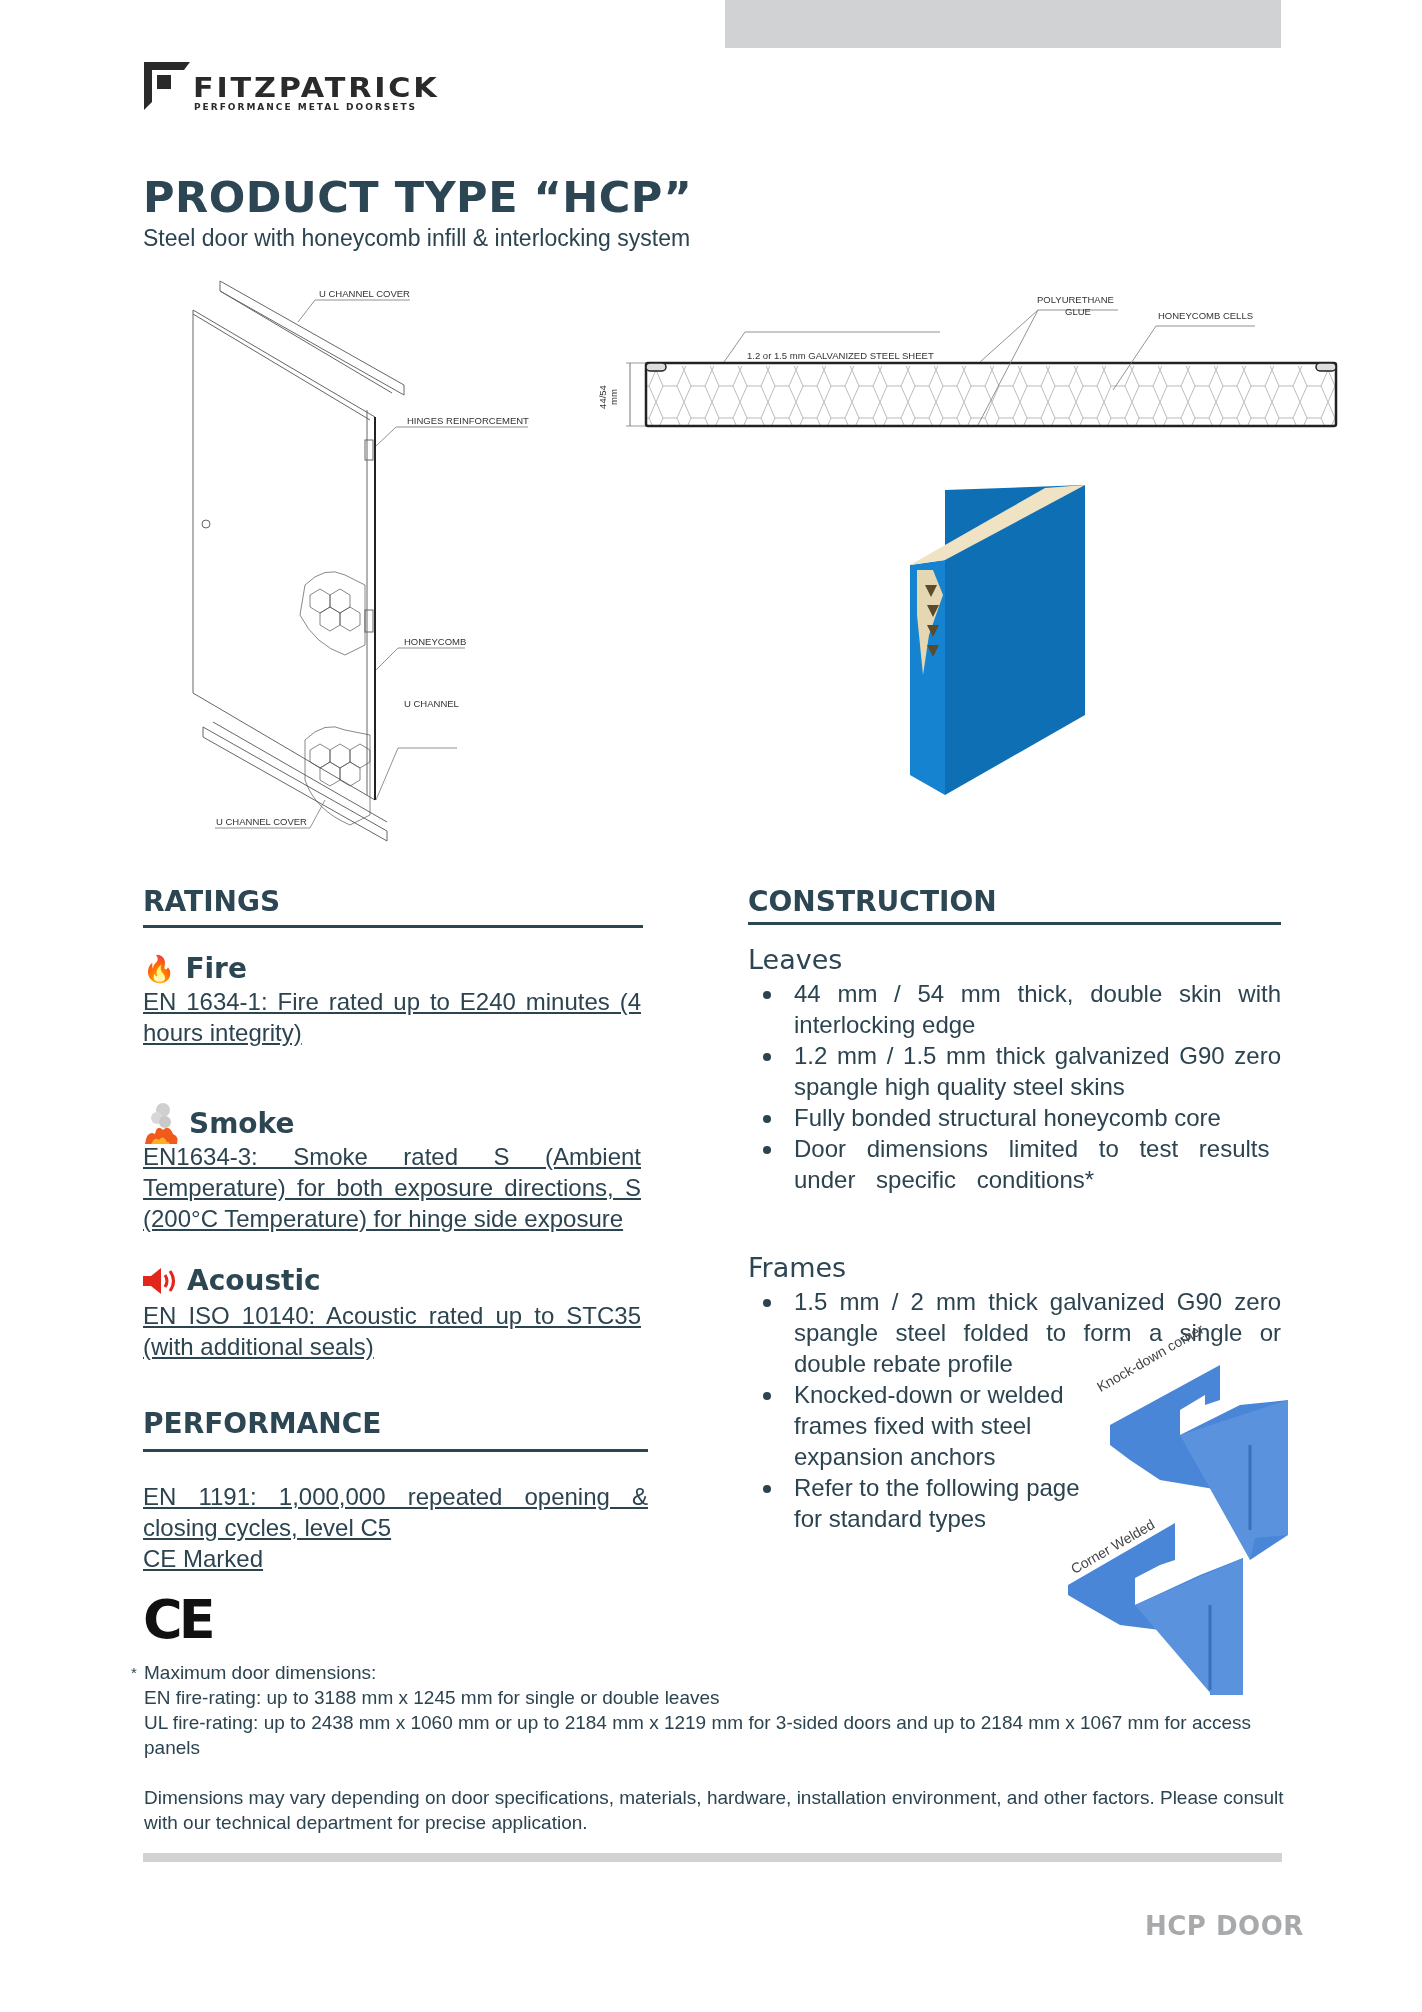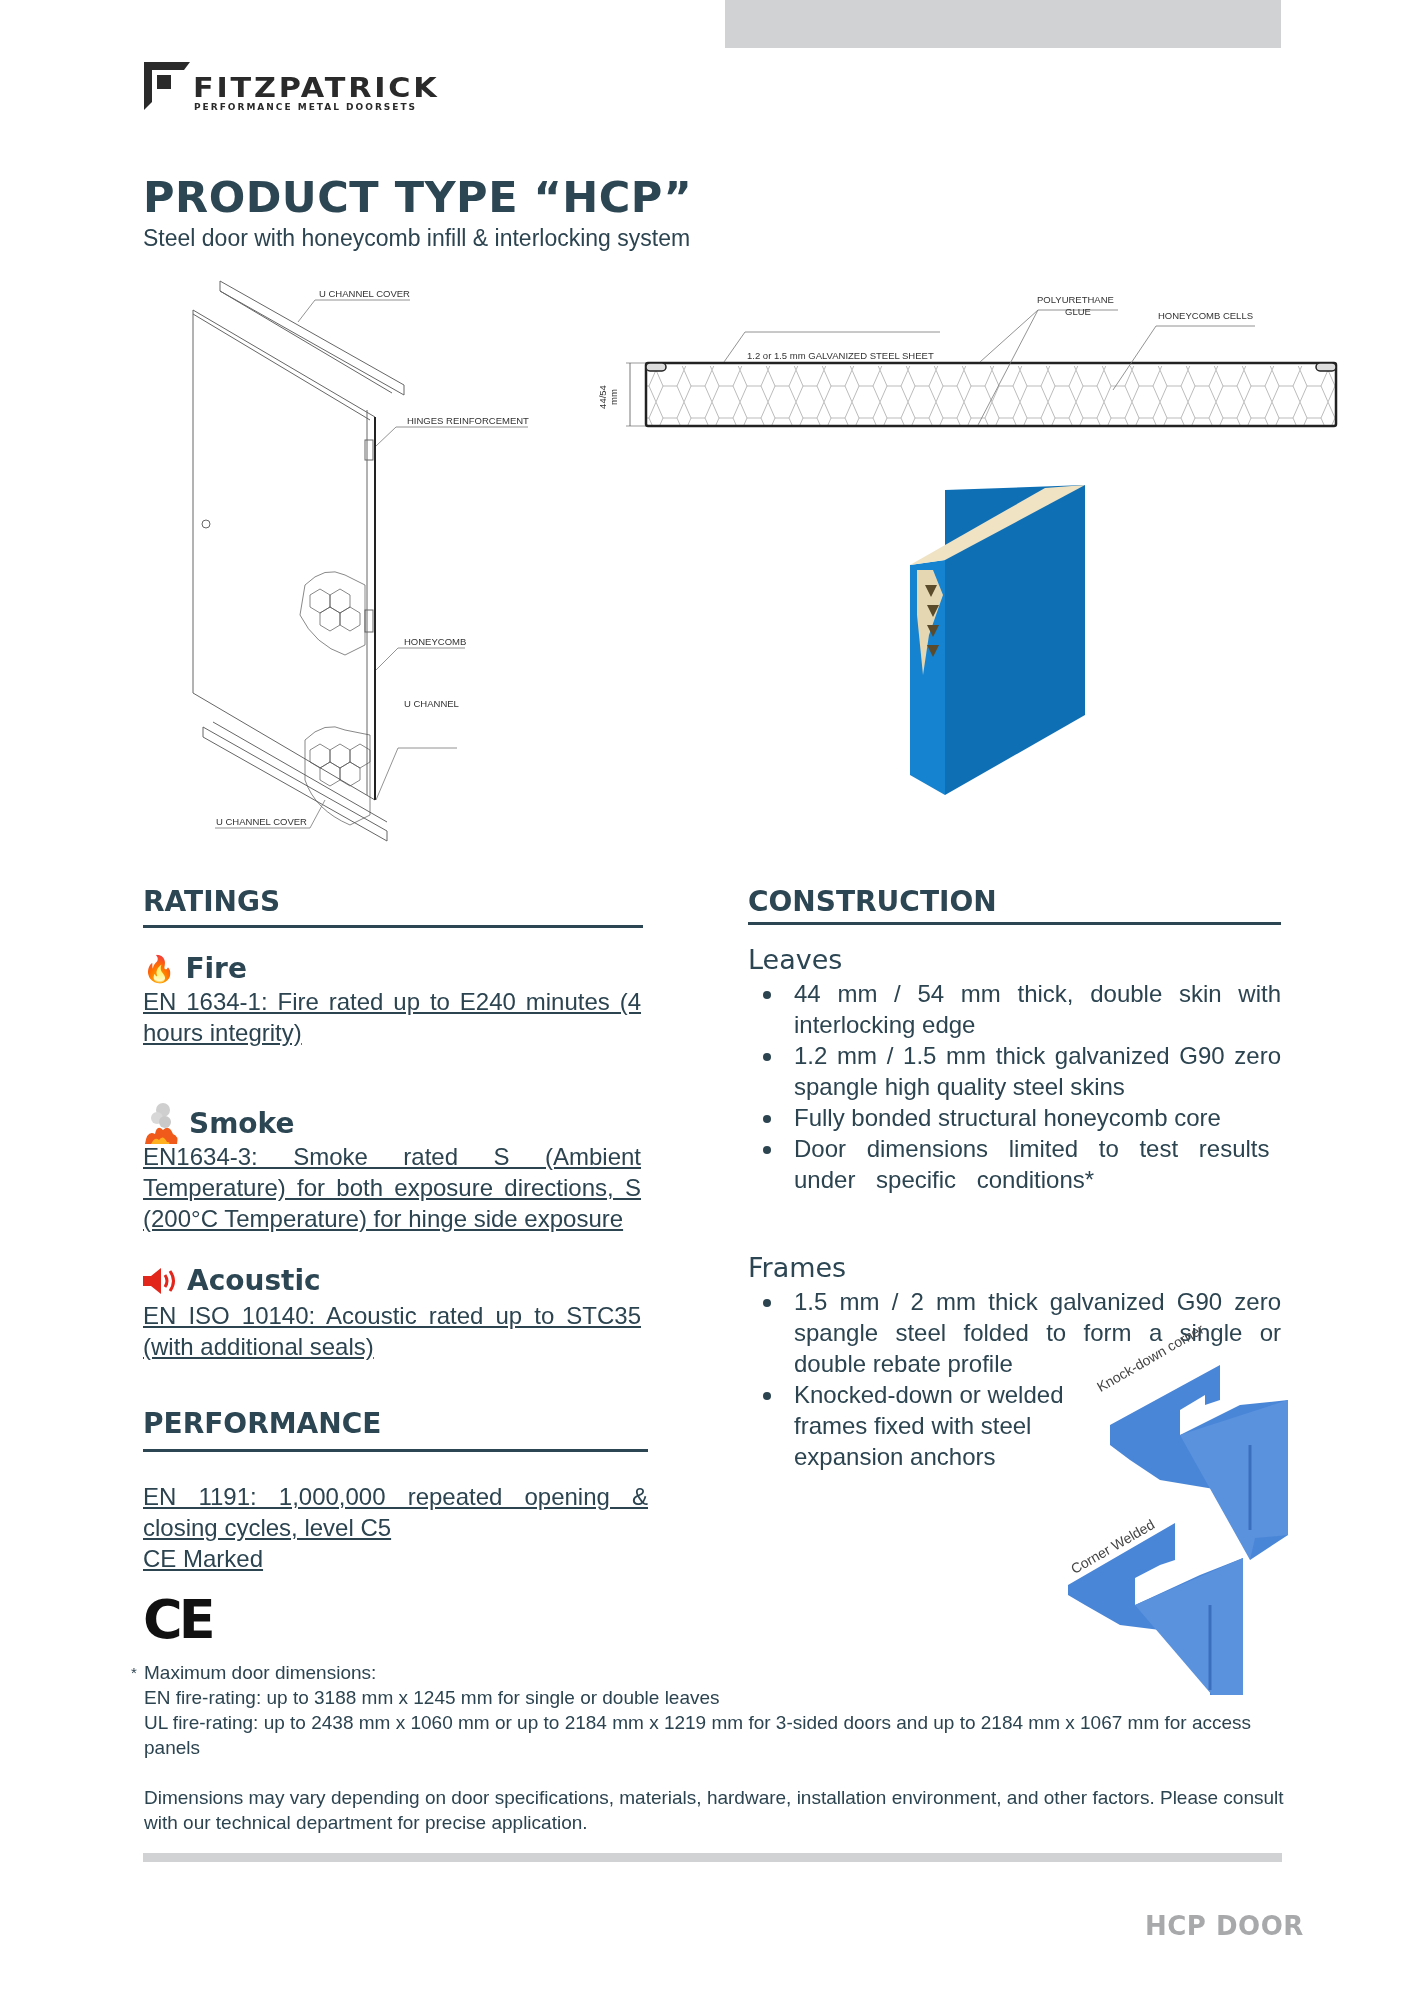--- a/index.html
+++ b/index.html
@@ -194,20 +194,21 @@
   <li>44 mm / 54 mm thick, double skin with interlocking edge</li>
   <li>1.2 mm / 1.5 mm thick galvanized G90 zero spangle high quality steel skins</li>
   <li>Fully bonded structural honeycomb core</li>
   <li style="text-align:left; word-spacing:14px;">Door dimensions limited to test results under specific conditions*</li>
 </ul>
 
 <h3 class="sub-heading" style="left:748px; top:1252px;">Frames</h3>
 <ul class="bullets" style="left:748px; top:1286px; width:533px;">
   <li>1.5 mm / 2 mm thick galvanized G90 zero spangle steel folded to form a single or double rebate profile</li>
   <li style="width:325px; text-align:left;">Knocked-down or welded frames fixed with steel expansion anchors</li>
+  <li style="width:345px; text-align:left;">Refer to the following page for standard types</li>
 </ul>
 
 <div class="diagram" style="left:1060px; top:1360px; width:260px; height:340px;">
   <svg width="260" height="340" viewBox="0 0 260 340">
 
     <polygon points="50,65 160,5 160,40 145,45 145,35 120,50 120,75 180,45 228,40 228,175 190,200 190,140 160,130 118,123 100,120 70,100 50,85" fill="#4a86d8"></polygon>
     <polygon points="120,75 228,40 228,175 195,178 190,200" fill="#5a92dd"></polygon>
     <line x1="190" y1="85" x2="190" y2="170" stroke="#3a6fbd" stroke-width="3"></line>
 
     <polygon points="8,225 115,163 115,200 100,205 75,218 75,245 140,215 183,198 183,335 150,335 150,275 100,270 60,265 25,245 8,235" fill="#4a86d8"></polygon>

